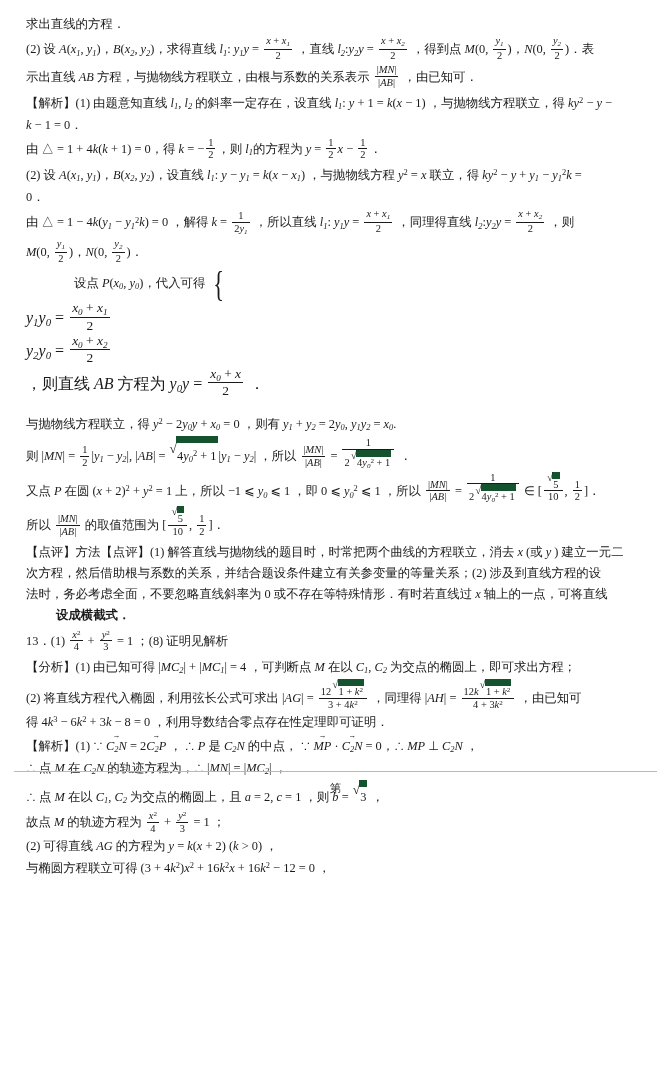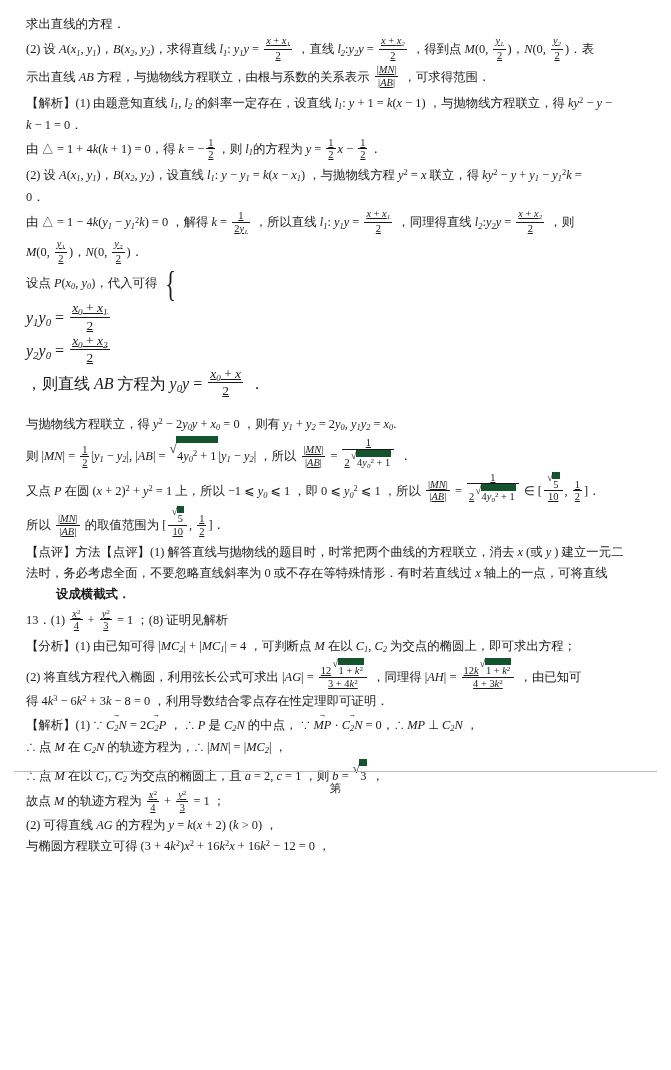--- a/index.html
+++ b/index.html
@@ -32,21 +32,20 @@
   .mi { font-style: italic; font-family: "Liberation Serif", serif; }
 
   
   .frac {
     display: inline-block;
     vertical-align: -0.52em;
     text-align: center;
     font-size: 0.84em;
     line-height: 1.12;
     margin: 0 2px;
-    text-decoration: underline;
   }
   .frac > .num { display: block; padding: 0 2px; }
   .frac > .den { display: block; border-top: 1px solid #1a1a1a; padding: 0 2px; }
 
   
   .sqrt {
     display: inline-block;
     position: relative;
     padding-left: 0.52em;
     margin: 0 1px;
@@ -82,21 +81,21 @@
     transform: scaleX(0.62);
     display: inline-block;
   }
   .system .rows {
     display: inline-flex;
     flex-direction: column;
     gap: 2px;
     margin-left: -2px;
   }
 
-  .tallrow { line-height: 2.45; }
+  .tallrow { line-height: 2.45; margin-left: 48px; }
   .midrow { line-height: 2.1; }
 
   .vec {
     display: inline-block;
     position: relative;
     padding-top: 1px;
   }
   .vec::after {
     content: "→";
     position: absolute;
@@ -140,21 +139,21 @@
     <span class="frac"><span class="num"><span class="mi">x</span> + <span class="mi">x</span><sub>2</sub></span><span class="den">2</span></span>
     <span>，得到点</span>
     <span class="mi">M</span>(0,&nbsp;<span class="frac"><span class="num"><span class="mi">y</span><sub>1</sub></span><span class="den">2</span></span>)，<span class="mi">N</span>(0,&nbsp;<span class="frac"><span class="num"><span class="mi">y</span><sub>2</sub></span><span class="den">2</span></span>)<span>．表</span>
   </p>
 
   <p class="ln midrow">
     <span>示出直线</span>
     <span class="mi">AB</span>
     <span>方程，与抛物线方程联立，由根与系数的关系表示</span>
     <span class="frac"><span class="num">|<span class="mi">MN</span>|</span><span class="den">|<span class="mi">AB</span>|</span></span>
-    <span>，可求得范围．</span>
+    <span>，由已知可．</span>
   </p>
 
   <p class="ln blk">
     <span>【解析】(1) 由题意知直线</span>
     <span class="mi">l</span><sub>1</sub>, <span class="mi">l</span><sub>2</sub>
     <span>的斜率一定存在，设直线</span>
     <span class="mi">l</span><sub>1</sub>:&nbsp;<span class="mi">y</span> + 1 = <span class="mi">k</span>(<span class="mi">x</span> − 1)
     <span>，与抛物线方程联立，得</span>
     <span class="mi">ky</span><sup>2</sup> − <span class="mi">y</span> −
   </p>
@@ -256,20 +255,21 @@
   </p>
 
   <p class="ln blk">
     <span>【点评】方法【点评】(1) 解答直线与抛物线的题目时，时常把两个曲线的方程联立，消去</span>
     <span class="mi">x</span>
     <span>(或</span>
     <span class="mi">y</span>
     <span>) 建立一元二</span>
   </p>
 
+  <p class="ln"><span>次方程，然后借助根与系数的关系，并结合题设条件建立有关参变量的等量关系；(2) 涉及到直线方程的设</span></p>
 
   <p class="ln">
     <span>法时，务必考虑全面，不要忽略直线斜率为 0 或不存在等特殊情形．有时若直线过</span>
     <span class="mi">x</span>
     <span>轴上的一点，可将直线</span>
   </p>
 
   <p class="ln" style="padding-left:30px;font-weight:bold;"><span>设成横截式．</span></p>
 
   <p class="ln midrow blk">

